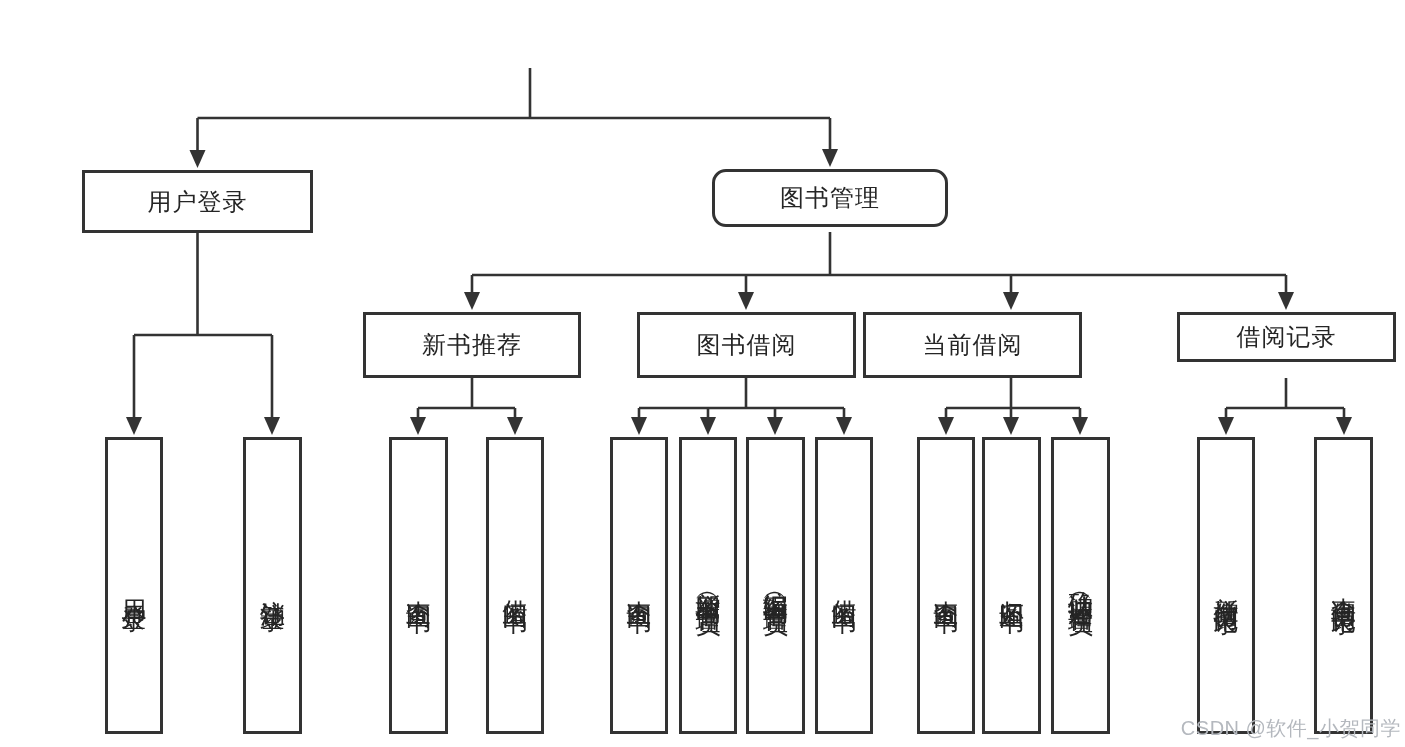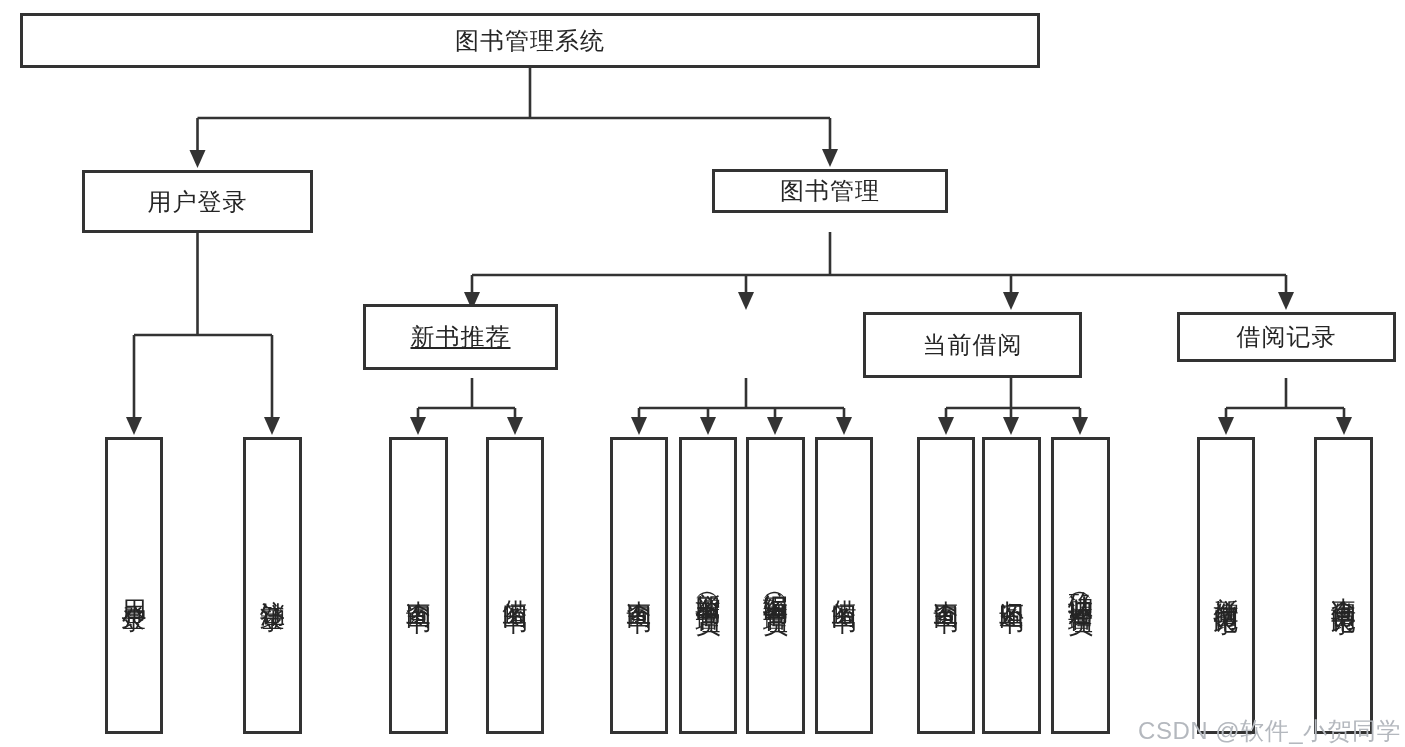--- a/index.html
+++ b/index.html
@@ -59,21 +59,21 @@
     writing-mode: vertical-rl;
     text-orientation: mixed;
     font-size: 25px;
     letter-spacing: 3px;
     line-height: 1;
   }
   .watermark {
     position: absolute;
     right: 4px;
     top: 715px;
-    font-size: 24px;
+    font-size: 20px;
     letter-spacing: 0.5px;
     color: #b4b8be;
     z-index: 5;
     white-space: nowrap;
   }
 </style>
 </head>
 <body>
 
 <div class="stage">
@@ -104,26 +104,26 @@
     <polygon points="700,417 716,417 708,435"></polygon>
     <polygon points="767,417 783,417 775,435"></polygon>
     <polygon points="836,417 852,417 844,435"></polygon>
     <polygon points="938,417 954,417 946,435"></polygon>
     <polygon points="1003,417 1019,417 1011,435"></polygon>
     <polygon points="1072,417 1088,417 1080,435"></polygon>
     <polygon points="1218,417 1234,417 1226,435"></polygon>
     <polygon points="1336,417 1352,417 1344,435"></polygon>
   </svg>
 
-  <div class="hbox" style="left:20px; top:13px; width:1020px; height:55px;">图书管理系统</div>
 
   <div class="hbox" style="left:82px; top:170px; width:231px; height:63px;">用户登录</div>
-  <div class="hbox" style="left:712px; top:169px; width:236px; height:44px;">图书管理</div>
+  <div class="hbox" style="left:712px; top:169px; width:236px; height:58px;border-radius:14px;">图书管理</div>
 
-  <div class="hbox" style="left:363px; top:304px; width:195px; height:66px;text-decoration:underline;">新书推荐</div>
+  <div class="hbox" style="left:363px; top:312px; width:218px; height:66px;">新书推荐</div>
+  <div class="hbox" style="left:637px; top:312px; width:219px; height:66px;">图书借阅</div>
   <div class="hbox" style="left:863px; top:312px; width:219px; height:66px;">当前借阅</div>
   <div class="hbox" style="left:1177px; top:312px; width:219px; height:50px;">借阅记录</div>
 
   <div class="vbox" style="left:105px; top:437px; width:58px; height:297px;">
     <span class="vtext">用户登录</span>
   </div>
   <div class="vbox" style="left:243px; top:437px; width:59px; height:297px;">
     <span class="vtext">注销登录</span>
   </div>
 

